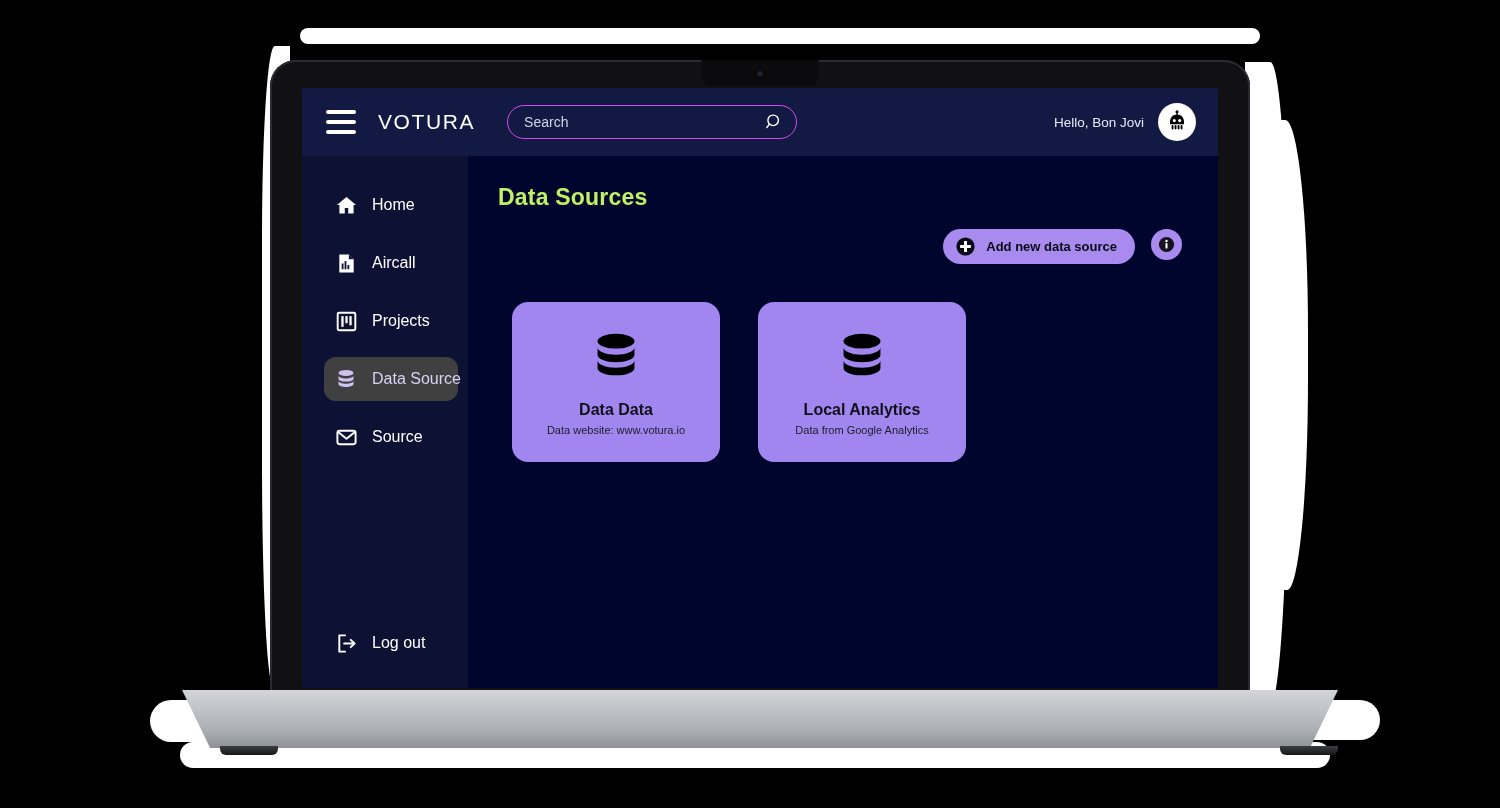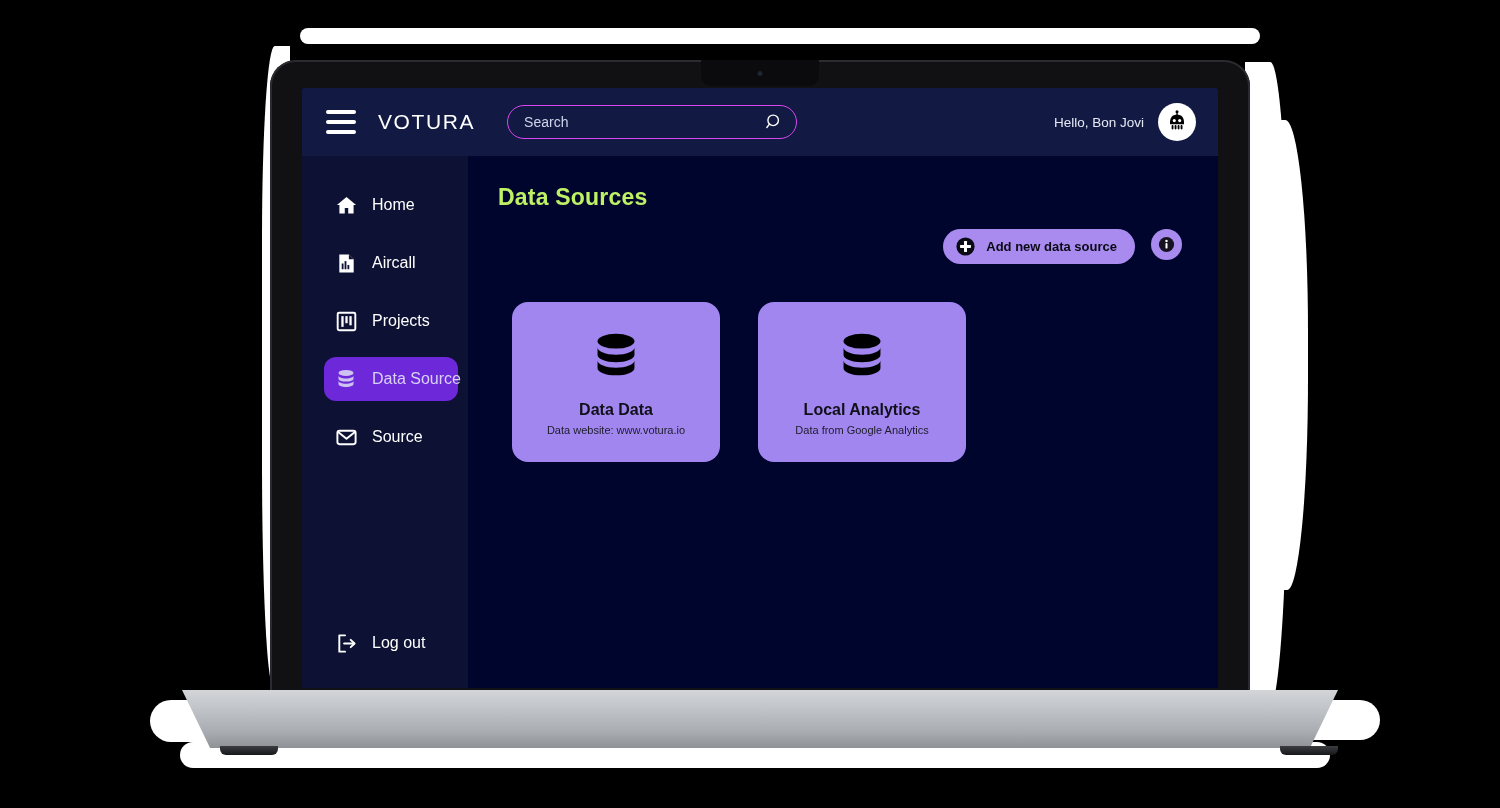--- a/index.html
+++ b/index.html
@@ -113,21 +113,21 @@
   .sidebar {
     width: 166px; background: #0d1235; flex: none;
     display: flex; flex-direction: column; padding: 22px 0 18px 12px; gap: 6px;
   }
   .nav { display: flex; flex-direction: column; gap: 4px; }
   .nav-item {
     display: flex; align-items: center; gap: 14px; height: 44px;
     margin: 5px 10px; padding: 0 10px; border-radius: 12px; cursor: pointer;
     color: #ffffff; font-size: 16px;
   }
-  .nav-item.active { background: #6d28d9; }
+  .nav-item.active { background: #404040; }
   .nav-item.active .nav-label { color: #d9d2f5; }
   .nav-ico { width: 24px; height: 24px; flex: none; display: flex; align-items: center; justify-content: center; }
   .nav-label { white-space: nowrap; }
   .logout { margin-top: auto; }
 
   .content { flex: 1; background: #00052e; position: relative; padding: 28px 30px 0 30px; min-width: 0; }
   .page-title { color: #bef264; font-size: 23px; font-weight: bold; letter-spacing: .2px; }
 
   .action-row { display: flex; align-items: flex-start; justify-content: flex-end; gap: 16px; margin-top: 18px; padding-right: 6px; }
   .add-btn {

